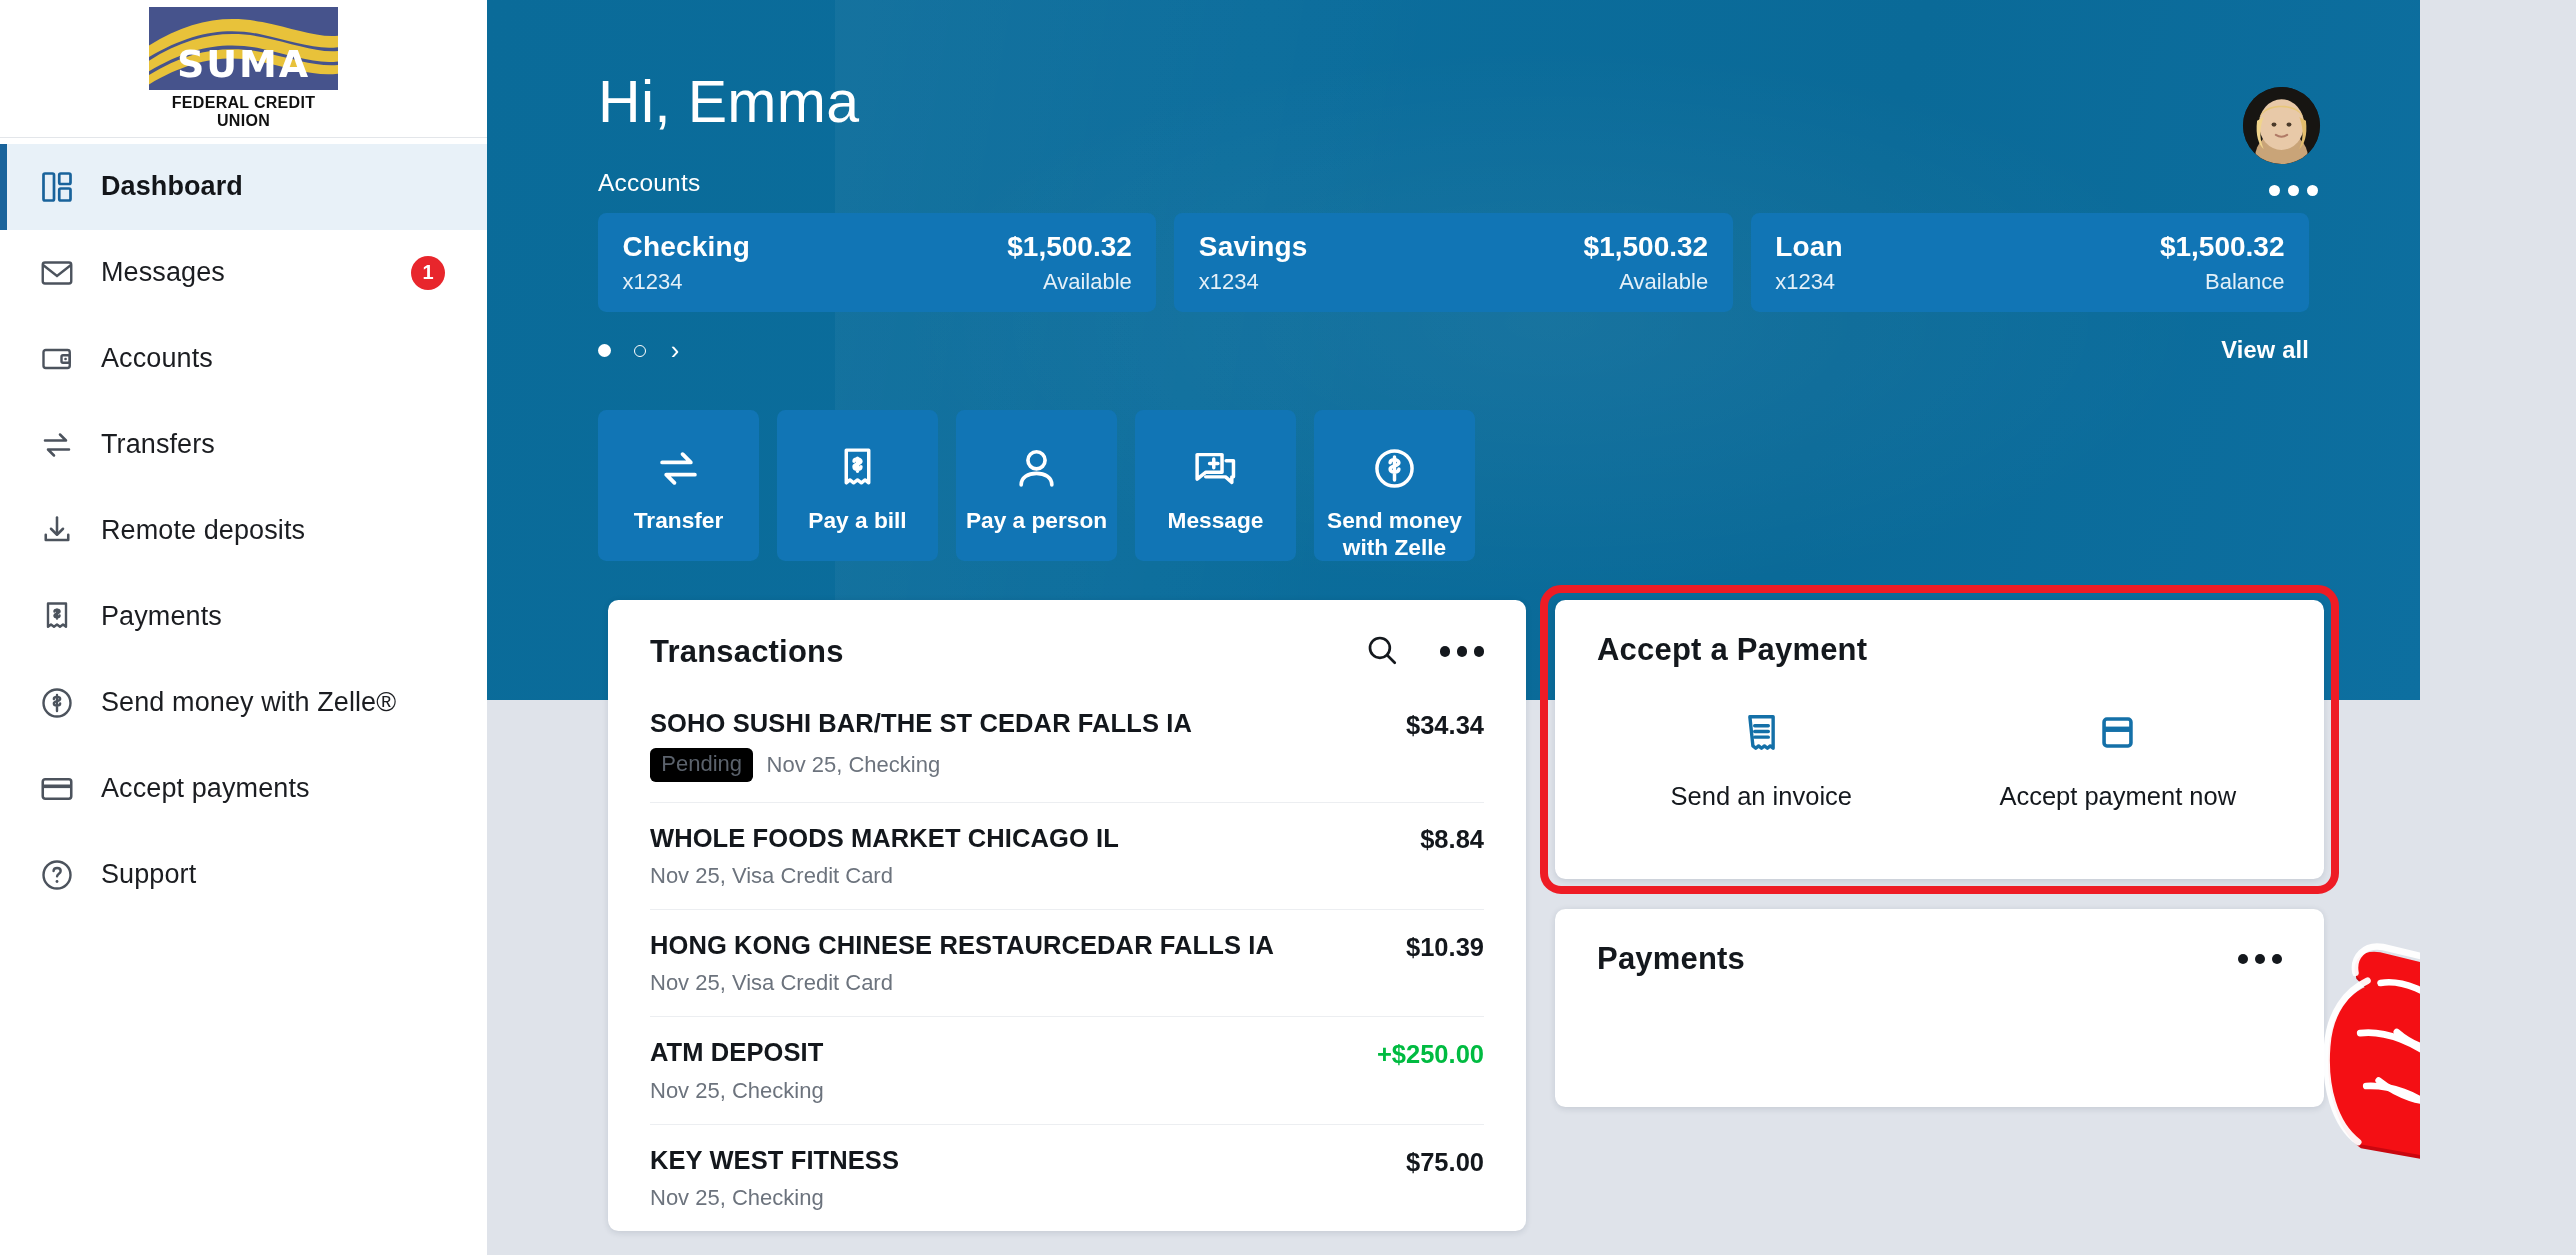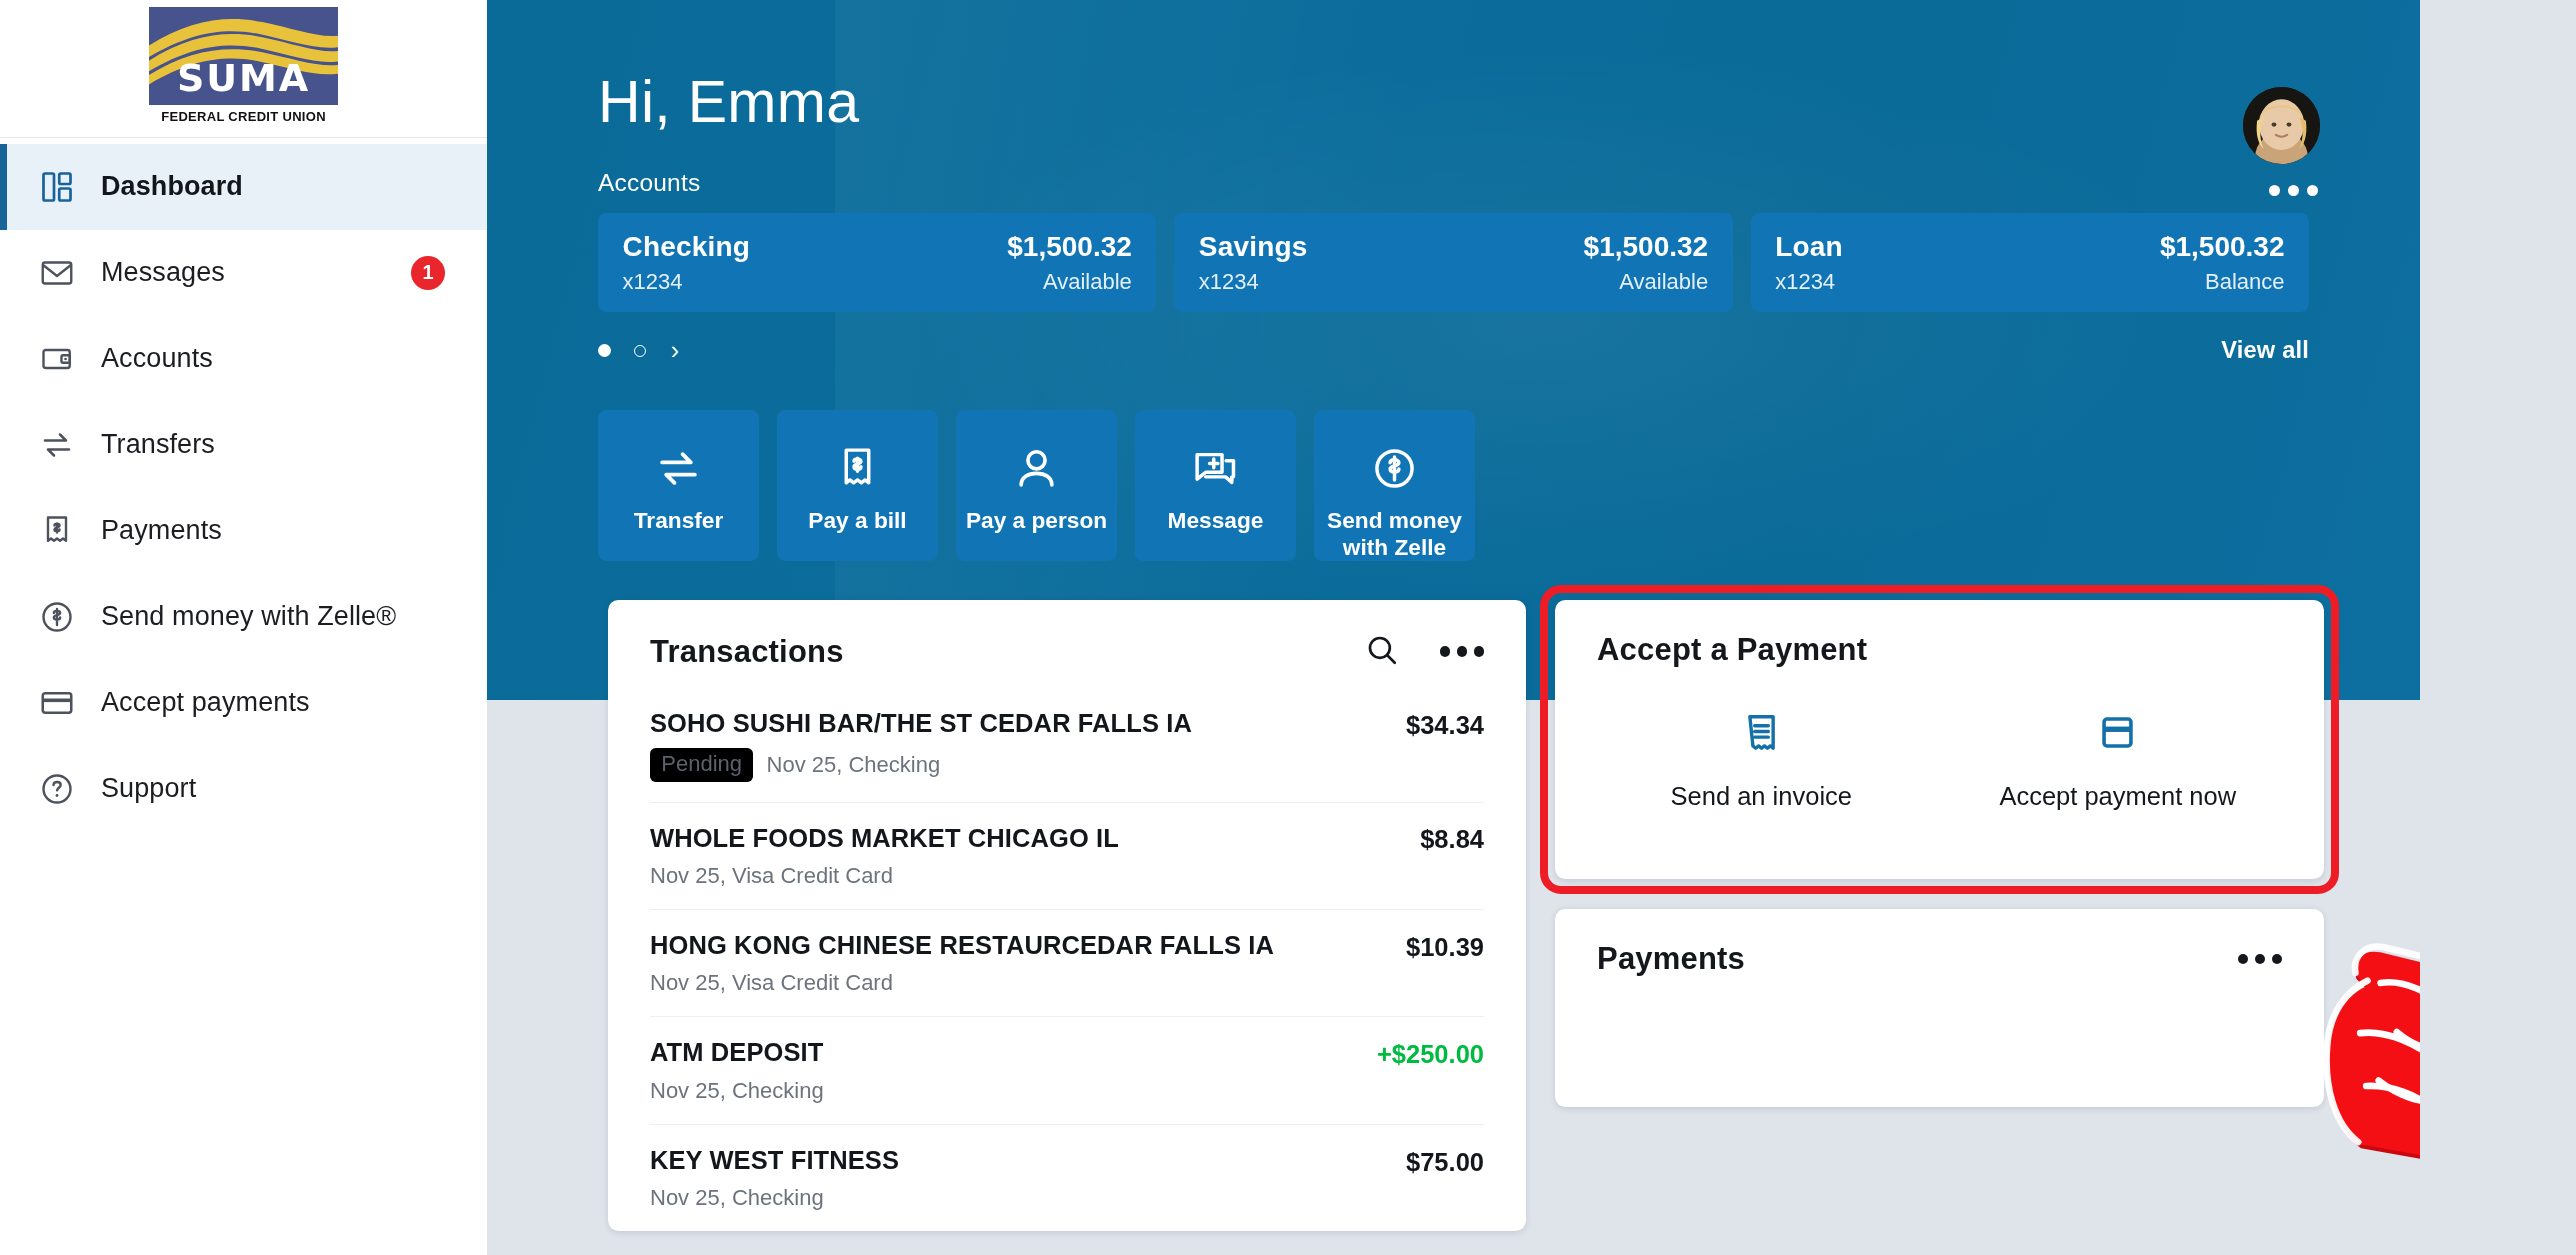--- a/index.html
+++ b/index.html
@@ -44,21 +44,21 @@
     font-weight: bold;
     font-size: 38px;
     letter-spacing: 1.9px;
     line-height: 1;
   }
   .logo-sub {
     width: 189px;
     text-align: center;
     font-family: "Liberation Sans", sans-serif;
     font-weight: bold;
-    font-size: 13px;
+    font-size: 16px;
     letter-spacing: 0.3px;
     color: #111;
     padding-top: 3.8px;
   }
 
   .nav { padding-top: 5.7px; }
   .nav-item {
     position: relative;
     height: 86px;
     display: flex;
@@ -305,20 +305,30 @@
       <div class="nav-item">
         <span class="nav-icon">
           <svg width="36" height="36" viewBox="0 0 24 24" fill="none" stroke="#4c535d" stroke-width="1.7" stroke-linecap="round" stroke-linejoin="round">
             <path d="M4 9h14l-4-4"></path>
               <path d="M20 15H6l4 4"></path>
           </svg>
         </span>
         <span class="nav-label">Transfers</span>
       </div>
 
+      <div class="nav-item">
+        <span class="nav-icon">
+          <svg width="36" height="36" viewBox="0 0 24 24" fill="none" stroke="#4c535d" stroke-width="1.7" stroke-linecap="round" stroke-linejoin="round">
+            <path d="M12 3v11"></path>
+              <path d="M8 10.5 12 14.5 16 10.5"></path>
+              <path d="M4.5 14.5v3.5h15v-3.5"></path>
+          </svg>
+        </span>
+        <span class="nav-label">Remote deposits</span>
+      </div>
 
       <div class="nav-item">
         <span class="nav-icon">
           <svg width="36" height="36" viewBox="0 0 24 24" fill="none" stroke="#4c535d" stroke-width="1.6" stroke-linejoin="round">
             <path d="M6 3h12v15.5l-2-1.5-2 1.5-2-1.5-2 1.5-2-1.5-2 1.5z"></path>
             <path d="M12 7v6M10.3 8.4c0-.8.8-1.2 1.7-1.2s1.7.5 1.7 1.2-.8 1-1.7 1.3-1.7.5-1.7 1.3.8 1.2 1.7 1.2 1.7-.4 1.7-1.2" stroke-linecap="round"></path>
           </svg>
         </span>
         <span class="nav-label">Payments</span>
       </div>

